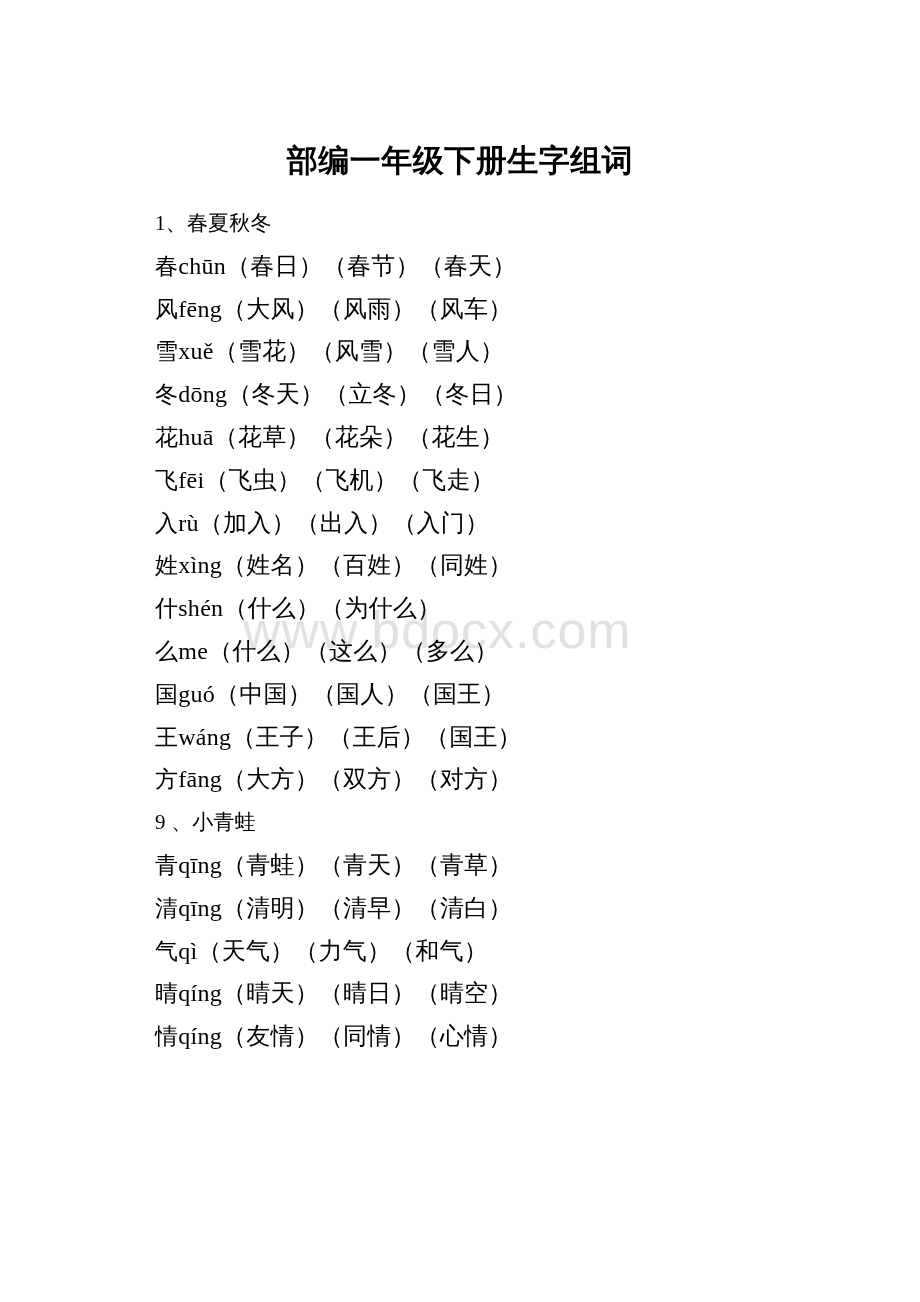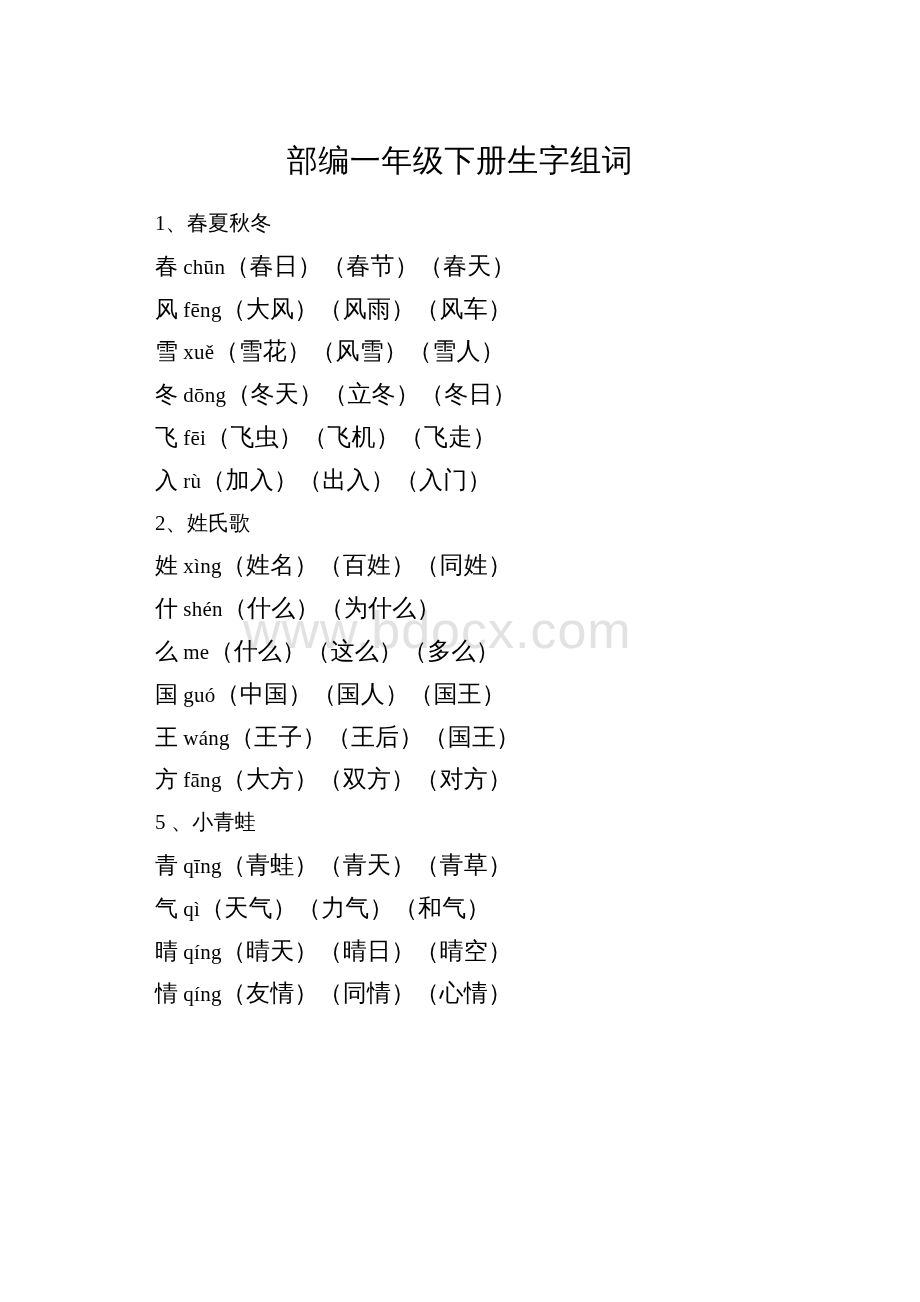--- a/index.html
+++ b/index.html
@@ -39,21 +39,21 @@
   }
 
   .doc-title {
     position: absolute;
     left: 0;
     top: 142px;
     width: 920px;
     text-align: center;
     font-size: 31px;
     line-height: 38px;
-    font-weight: 400;
+    font-weight: 700;
     letter-spacing: 0.5px;
     white-space: nowrap;
   }
 
   .body-block {
     position: absolute;
     left: 155px;
     top: 202px;
     width: 720px;
   }
@@ -69,22 +69,21 @@
   .section-head {
     font-size: 21px;
   }
 
   
   .hz {
     font-size: 23px;
   }
   
   .py {
-    font-size: 21px;
-    margin-left: 5px;
+    font-size: 24px;
     letter-spacing: 0.3px;
   }
   .grp {
     font-size: 24px;
   }
 </style>
 </head>
 <body>
 
 <div class="page">
@@ -94,30 +93,31 @@
   <div class="content">
 
     <div class="doc-title">部编一年级下册生字组词</div>
 
     <div class="body-block">
         <div class="line section-head">1、春夏秋冬</div>
         <div class="line"><span class="hz">春</span><span class="py">chūn</span><span class="grp">（春日）（春节）（春天）</span></div>
         <div class="line"><span class="hz">风</span><span class="py">fēng</span><span class="grp">（大风）（风雨）（风车）</span></div>
         <div class="line"><span class="hz">雪</span><span class="py">xuě</span><span class="grp">（雪花）（风雪）（雪人）</span></div>
         <div class="line"><span class="hz">冬</span><span class="py">dōng</span><span class="grp">（冬天）（立冬）（冬日）</span></div>
+        <div class="line"><span class="hz">花</span><span class="py">huā</span><span class="grp">（花草）（花朵）（花生）</span></div>
         <div class="line"><span class="hz">飞</span><span class="py">fēi</span><span class="grp">（飞虫）（飞机）（飞走）</span></div>
         <div class="line"><span class="hz">入</span><span class="py">rù</span><span class="grp">（加入）（出入）（入门）</span></div>
-        <div class="line section-head">2、姓氏歌</div>
         <div class="line"><span class="hz">姓</span><span class="py">xìng</span><span class="grp">（姓名）（百姓）（同姓）</span></div>
         <div class="line"><span class="hz">什</span><span class="py">shén</span><span class="grp">（什么）（为什么）</span></div>
         <div class="line"><span class="hz">么</span><span class="py">me</span><span class="grp">（什么）（这么）（多么）</span></div>
         <div class="line"><span class="hz">国</span><span class="py">guó</span><span class="grp">（中国）（国人）（国王）</span></div>
         <div class="line"><span class="hz">王</span><span class="py">wáng</span><span class="grp">（王子）（王后）（国王）</span></div>
         <div class="line"><span class="hz">方</span><span class="py">fāng</span><span class="grp">（大方）（双方）（对方）</span></div>
-        <div class="line section-head">5 、小青蛙</div>
+        <div class="line section-head">9 、小青蛙</div>
         <div class="line"><span class="hz">青</span><span class="py">qīng</span><span class="grp">（青蛙）（青天）（青草）</span></div>
+        <div class="line"><span class="hz">清</span><span class="py">qīng</span><span class="grp">（清明）（清早）（清白）</span></div>
         <div class="line"><span class="hz">气</span><span class="py">qì</span><span class="grp">（天气）（力气）（和气）</span></div>
         <div class="line"><span class="hz">晴</span><span class="py">qíng</span><span class="grp">（晴天）（晴日）（晴空）</span></div>
         <div class="line"><span class="hz">情</span><span class="py">qíng</span><span class="grp">（友情）（同情）（心情）</span></div>
       </div>
 
   </div>
 </div>
 
 </body></html>

